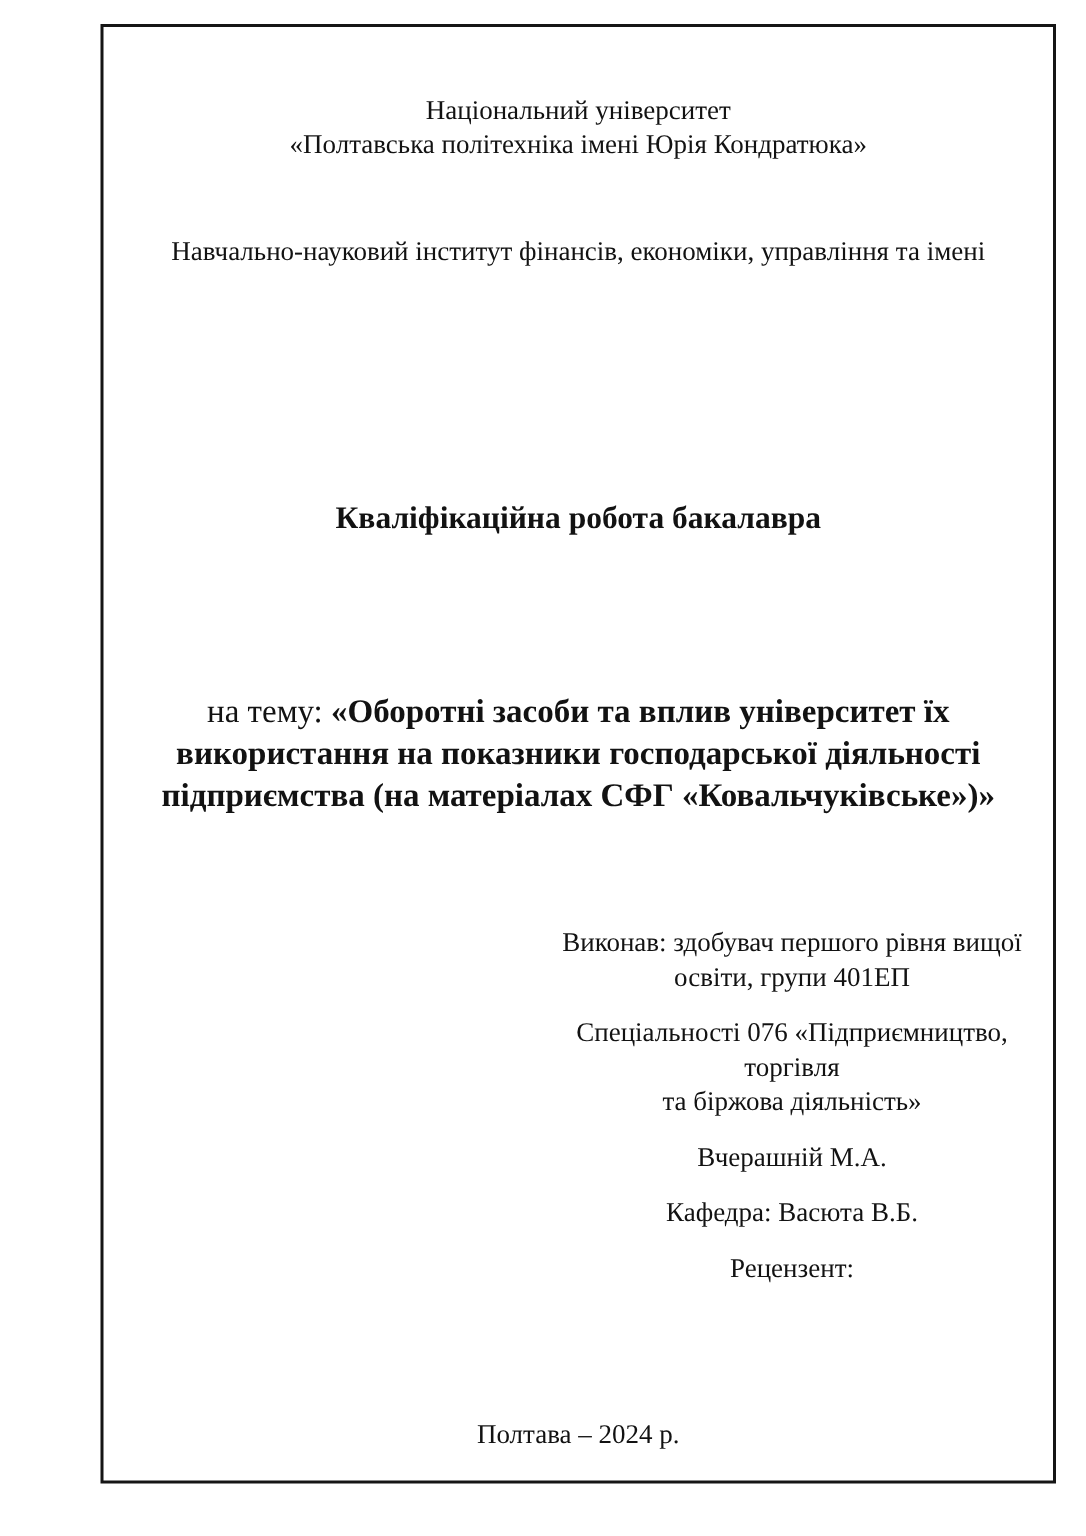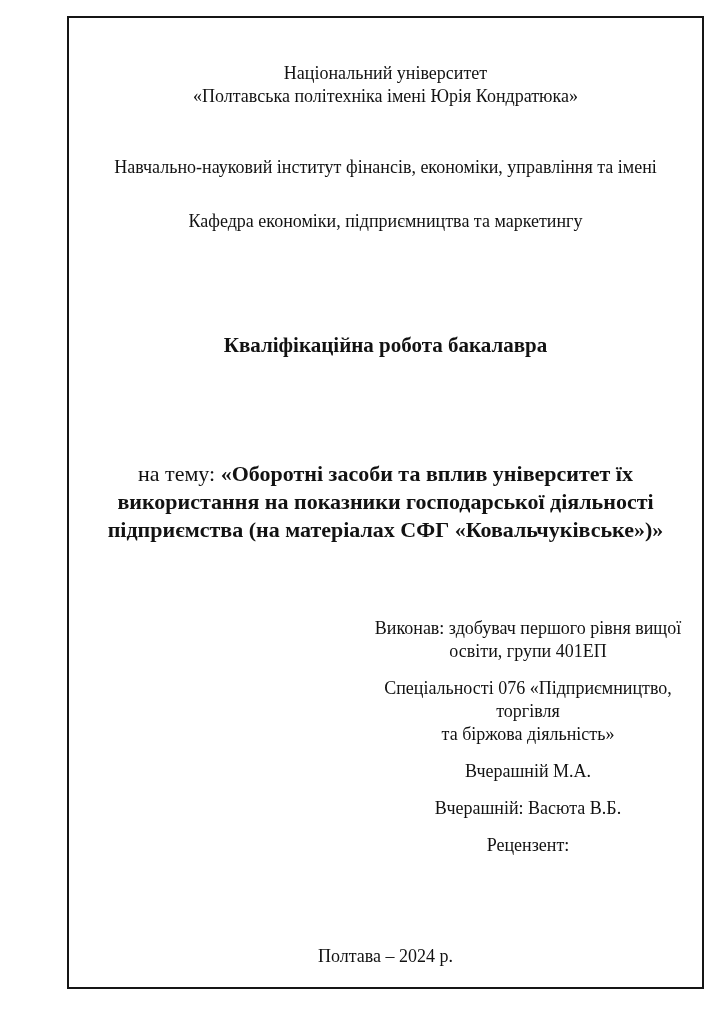--- a/index.html
+++ b/index.html
@@ -72,38 +72,37 @@
 <div class="page">
   <div class="frame">
 
     <div class="block center body-text university">
       <div>Національний університет</div>
       <div>«Полтавська політехніка імені Юрія Кондратюка»</div>
     </div>
 
     <div class="block center body-text institute">Навчально-науковий інститут фінансів, економіки, управління та імені</div>
 
-    <div class="block center body-text department">Кафедра економіки, підприємництва та маркетингу</div>
 
     <h1 class="block center worktype">Кваліфікаційна робота бакалавра</h1>
 
     <div class="block center topic">
       <div><span class="topic-prefix">на тему: </span><span>«Оборотні засоби та вплив університет їх</span></div>
       <div>використання на показники господарської діяльності</div>
       <div>підприємства (на матеріалах СФГ «Ковальчуківське»)»</div>
     </div>
 
     <div class="block body-text credentials">
       <p><span>Виконав: здобувач першого рівня вищої</span><br><span>освіти, групи 401ЕП</span></p>
 
       <p><span>Спеціальності 076 «Підприємництво, торгівля</span><br><span>та біржова діяльність»</span></p>
 
       <p>Вчерашній М.А.</p>
 
-      <p>Вчерашній: Васюта В.Б.</p>
+      <p>Кафедра: Васюта В.Б.</p>
 
       <p>Рецензент:</p>
     </div>
 
     <div class="block center body-text footer">Полтава – 2024 р.</div>
 
   </div>
 </div>
 
 </body></html>

